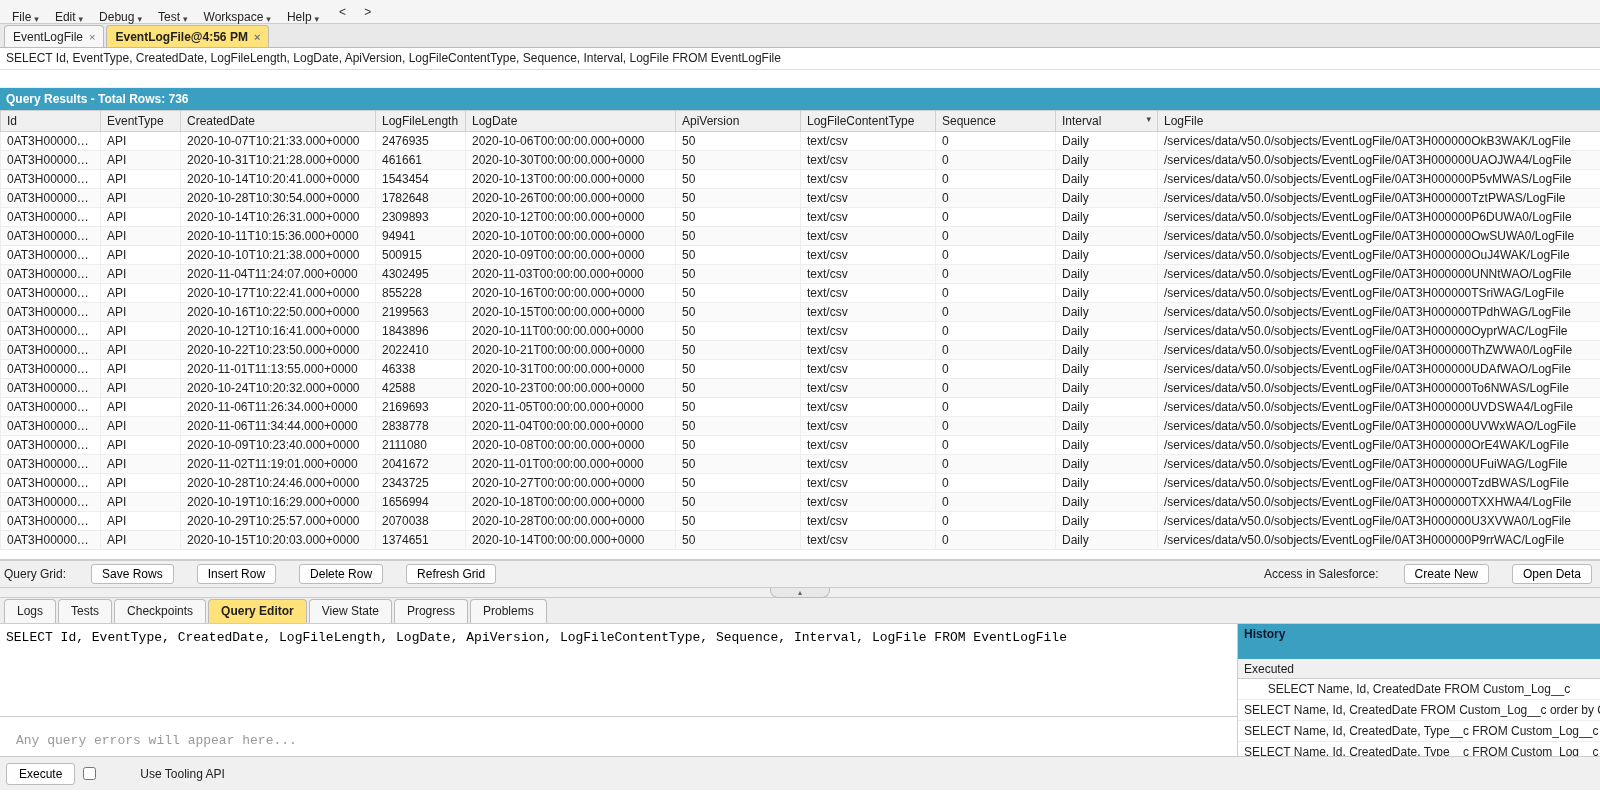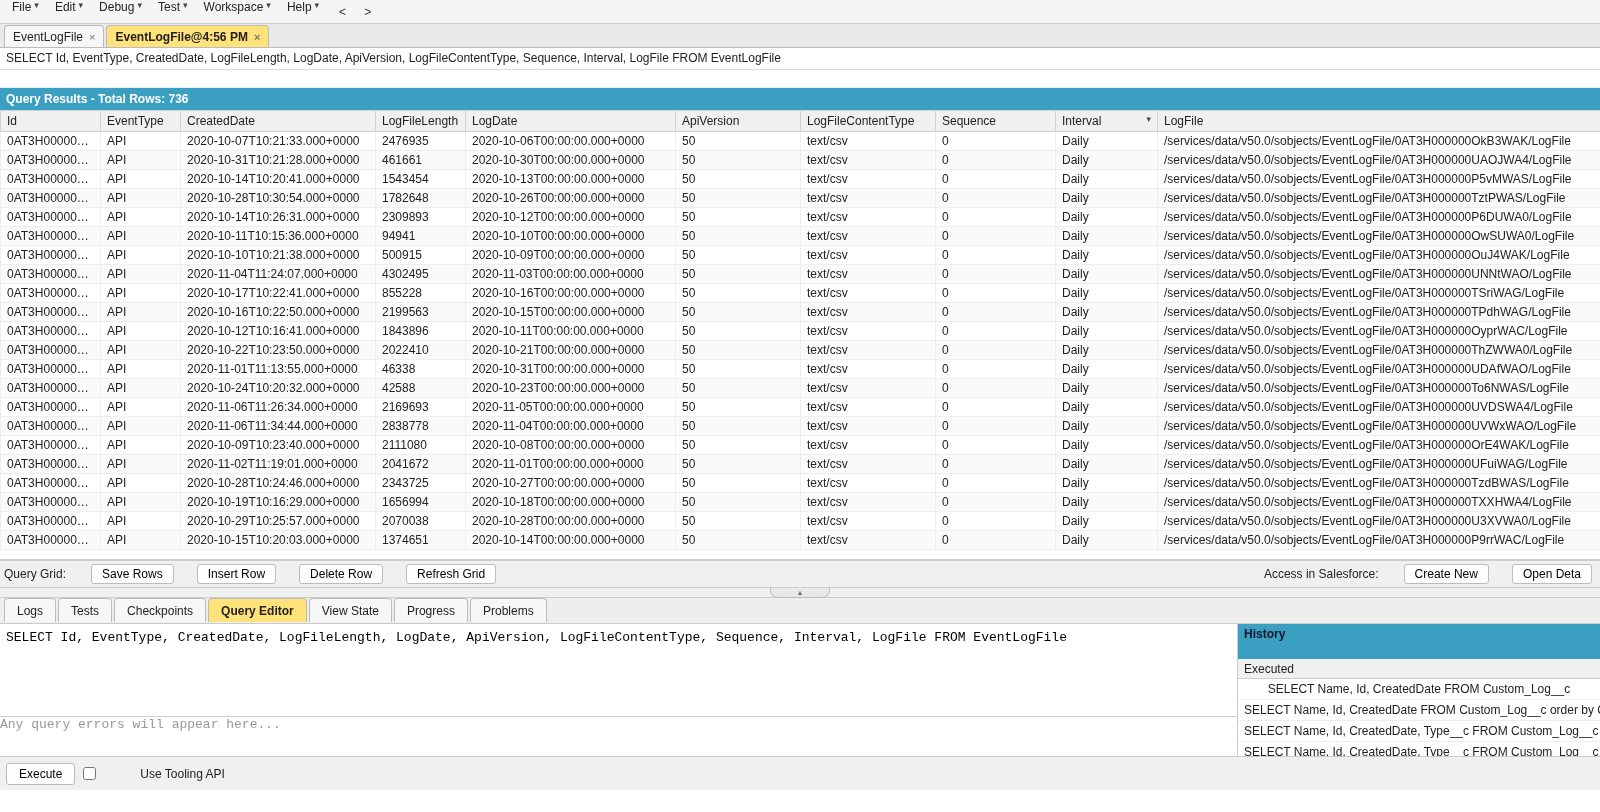--- a/index.html
+++ b/index.html
@@ -1,20 +1,20 @@
 <!DOCTYPE html>
 <html><head>
 <meta charset="utf-8">
 <style>
 * { box-sizing: border-box; margin: 0; padding: 0; }
 body { font-family: Arial, Helvetica, sans-serif; font-size: 12px; background: #fff; color: #222; overflow: hidden; width: 1600px; height: 812px; }
 
 
 .menubar { height: 24px; background: #f5f5f5; border-bottom: 1px solid #ccc; display: flex; align-items: center; padding: 0 4px; }
-.menubar .menu-item { padding: 0 8px; height: 24px; display: flex; align-items: flex-start; cursor: pointer; }
+.menubar .menu-item { padding: 0 8px; height: 24px; display: flex; align-items: flex-end; cursor: pointer; }
 .menubar .caret { font-size: 9px; margin-left: 3px; color: #444; }
 .menubar .nav { margin-left: 6px; padding: 0 6px; color: #333; cursor: pointer; }
 
 
 .tabstrip { height: 24px; background: #e9e9e9; border-bottom: 1px solid #bbb; display: flex; align-items: flex-end; padding-left: 4px; }
 .tab { height: 22px; border: 1px solid #bbb; border-bottom: none; border-radius: 4px 4px 0 0; padding: 0 8px; display: flex; align-items: center; margin-right: 2px; background: #f7f7f7; }
 .tab.active { background: #ffe27a; font-weight: bold; }
 .tab .close { margin-left: 6px; color: #777; font-size: 11px; cursor: pointer; }
 
 
@@ -44,29 +44,29 @@
 
 
 .grid-toolbar { height: 28px; background: #f0f0f0; border-top: 1px solid #ccc; border-bottom: 1px solid #ccc; display: flex; align-items: center; padding: 0 4px; position: relative; }
 .grid-toolbar .lbl { margin-right: 6px; }
 .grid-toolbar button { margin-right: 4px; padding: 2px 10px; background: #fefefe; border: 1px solid #bbb; border-radius: 3px; cursor: pointer; font-size: 12px; margin-left: 19px; }
 .grid-toolbar .spacer { flex: 1; }
 .expander-bar { height: 10px; background: #f0f0f0; border-bottom: 1px solid #ccc; display:flex; justify-content:center; }
 .expander { width: 60px; height: 10px; background: #e8e8e8; border: 1px solid #bbb; border-top: none; border-radius: 0 0 8px 8px; display:flex; align-items:center; justify-content:center; font-size:8px; color:#666; cursor:pointer; }
 
 
-.bottom-tabs { height: 26px; background: #eee; display: flex; align-items: flex-start; padding-left: 4px; border-bottom: 1px solid #ccc; }
+.bottom-tabs { height: 26px; background: #eee; display: flex; align-items: center; padding-left: 4px; border-bottom: 1px solid #ccc; }
 .btab { height: 24px; padding: 0 12px; display:flex; align-items:center; border: 1px solid #bbb; border-bottom:none; border-radius: 4px 4px 0 0; margin-right: 2px; background: #f7f7f7; cursor:pointer; }
 .btab.active { background:#ffe27a; font-weight:bold; }
 
 
 .bottom-area { display:flex; height: 132px; }
 .editor-col { flex: 1; display:flex; flex-direction: column; border-right: 1px solid #ccc; }
 .editor-textarea { flex: 1; resize: none; border: none; padding: 6px; font-family: "Courier New", monospace; font-size: 13px; outline: none; }
-.error-area { height: 40px; border-top: 1px solid #ccc; padding: 0; font-family: "Courier New", monospace; font-size: 13px; color: #999; }
+.error-area { height: 40px; border-top: 1px solid #ccc; padding: 16px; font-family: "Courier New", monospace; font-size: 13px; color: #999; }
 .history-col { width: 362px; display:flex; flex-direction: column; overflow:hidden; }
 .history-header { background:#3b9fc2; color:#0f172a; font-weight:bold; padding: 3px 6px; height:35px; }
 .history-sub { background:#f0f0f0; border-bottom:1px solid #ccc; padding: 3px 6px; height:20px; }
 .history-list { flex:1; overflow:hidden;text-align:center; }
 .history-item { padding: 3px 6px; border-bottom: 1px solid #eee; white-space: nowrap; overflow:hidden; text-overflow: clip; font-size:12px; cursor:pointer; }
 
 
 .exec-bar { height: 34px; background:#f0f0f0; border-top:1px solid #ccc; display:flex; align-items:center; padding: 0 6px; }
 .exec-bar button { padding: 3px 12px; background:#fefefe; border:1px solid #bbb; border-radius:3px; cursor:pointer; font-size:12px; margin-right:8px; }
 .exec-bar label { display:flex; align-items:center; cursor:pointer;gap:40px; }

